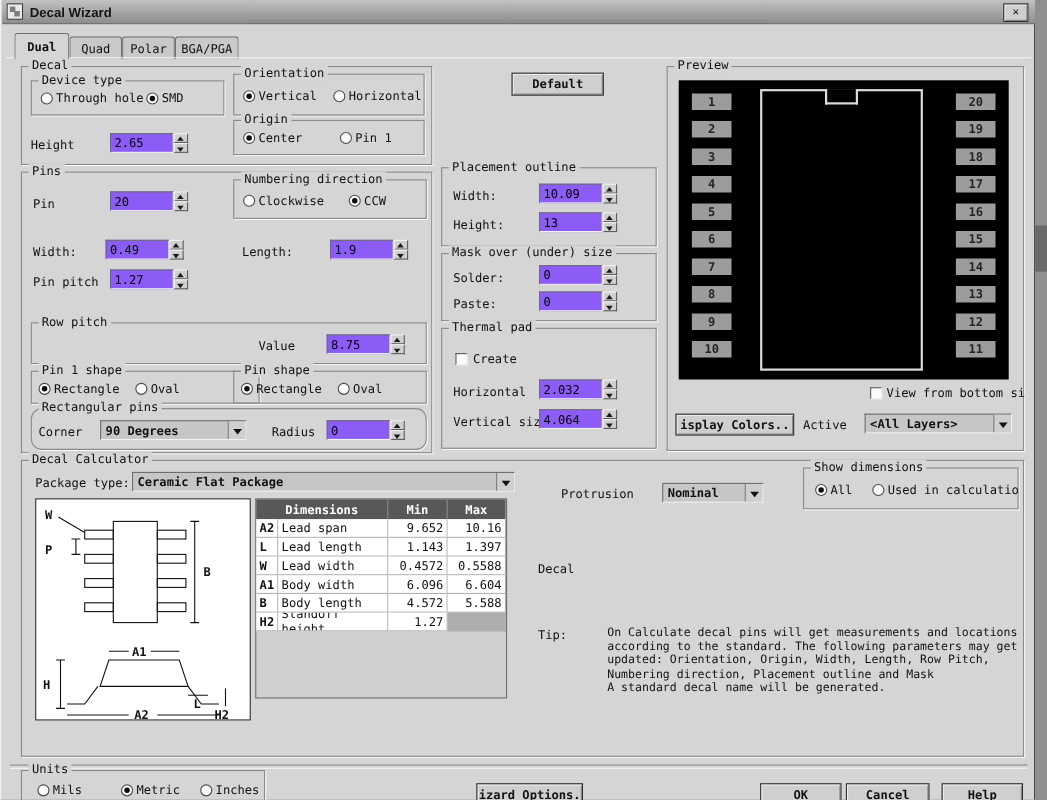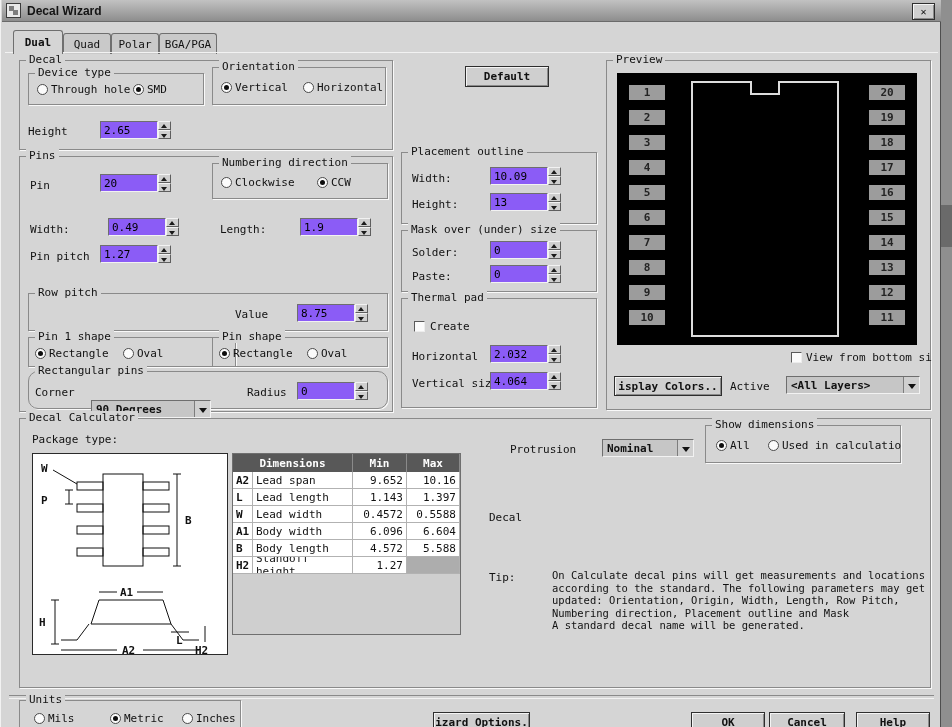--- a/index.html
+++ b/index.html
@@ -115,20 +115,27 @@
     </div>
 
     <div class="grp" style="left:192px;top:6px;width:174px;height:38px;">
       <span class="leg">Orientation</span>
       <span class="radio on" style="left:8px;top:14px;"></span>
       <span class="lbl" style="left:22px;top:13px;">Vertical</span>
       <span class="radio" style="left:90px;top:14px;"></span>
       <span class="lbl" style="left:104px;top:13px;">Horizontal</span>
     </div>
 
+    <div class="grp" style="left:192px;top:48px;width:174px;height:32px;">
+      <span class="leg">Origin</span>
+      <span class="radio on" style="left:8px;top:10px;"></span>
+      <span class="lbl" style="left:22px;top:9px;">Center</span>
+      <span class="radio" style="left:96px;top:10px;"></span>
+      <span class="lbl" style="left:110px;top:9px;">Pin 1</span>
+    </div>
 
     <span class="lbl" style="left:8px;top:64px;">Height</span>
     <div class="spinbox" style="left:80px;top:60px;">
       <input value="2.65" style="">
       <div class="spin">
           <div class="arr-up"></div>
           <div class="arr-dn"></div>
         </div>
     </div>
   </div>
@@ -147,21 +154,21 @@
 
     <div class="grp" style="left:192px;top:6px;width:176px;height:36px;">
       <span class="leg">Numbering direction</span>
       <span class="radio" style="left:8px;top:13px;"></span>
       <span class="lbl" style="left:22px;top:12px;">Clockwise</span>
       <span class="radio on" style="left:104px;top:13px;"></span>
       <span class="lbl" style="left:118px;top:12px;">CCW</span>
     </div>
 
     <span class="lbl" style="left:10px;top:66px;">Width:</span>
-    <div class="spinbox" style="left:88px;top:61px;">
+    <div class="spinbox" style="left:76px;top:61px;">
       <input value="0.49" style="">
       <div class="spin">
           <div class="arr-up"></div>
           <div class="arr-dn"></div>
         </div>
     </div>
 
     <span class="lbl" style="left:200px;top:66px;text-align:right;">Length:</span>
     <div class="spinbox" style="left:280px;top:61px;">
       <input value="1.9" style="">
@@ -204,21 +211,21 @@
       <span class="leg">Pin shape</span>
       <span class="radio on" style="left:6px;top:10px;"></span>
       <span class="lbl" style="left:20px;top:9px;">Rectangle</span>
       <span class="radio" style="left:94px;top:10px;"></span>
       <span class="lbl" style="left:108px;top:9px;">Oval</span>
     </div>
 
     <div class="grp" style="left:8px;top:214px;width:360px;height:38px;border-radius:10px;">
       <span class="leg">Rectangular pins</span>
       <span class="lbl" style="left:6px;top:14px;">Corner</span>
-      <div class="combo" style="left:62px;top:28px;width:120px;justify-content:flex-end;">
+      <div class="combo" style="left:62px;top:10px;width:133px;justify-content:flex-end;">
         <span class="combo-text">90 Degrees</span>
         <span class="combo-btn"></span>
       </div>
       <span class="lbl" style="left:218px;top:14px;">Radius</span>
       <div class="spinbox" style="left:268px;top:10px;">
         <input value="0" style="">
         <div class="spin">
             <div class="arr-up"></div>
             <div class="arr-dn"></div>
           </div>
@@ -324,20 +331,24 @@
     <div class="combo" style="left:179px;top:315px;width:134px;">
       <span class="combo-text">&lt;All Layers&gt;</span>
       <span class="combo-btn"></span>
     </div>
   </div>
 
   <div class="grp" style="left:18px;top:418px;width:912px;height:270px;">
     <span class="leg">Decal Calculator</span>
 
     <span class="lbl" style="left:12px;top:14px;">Package type:</span>
+    <div class="combo" style="left:100px;top:10px;width:348px;">
+      <span class="combo-text">Ceramic Flat Package</span>
+      <span class="combo-btn"></span>
+    </div>
 
     <div class="diagram">
       <svg width="194" height="200" viewBox="0 0 194 200">
         <g stroke="#111" fill="none" stroke-width="1">
 
           <rect x="70" y="20" width="40" height="92"></rect>
 
           <rect x="44" y="28" width="26" height="8"></rect>
           <rect x="44" y="50" width="26" height="8"></rect>
           <rect x="44" y="72" width="26" height="8"></rect>
@@ -432,21 +443,21 @@
         <div class="tc num w-max gray"></div>
       </div>
     </div>
 
     <span class="lbl" style="left:490px;top:24px;">Protrusion</span>
     <div class="combo" style="left:582px;top:20px;width:92px;">
       <span class="combo-text">Nominal</span>
       <span class="combo-btn"></span>
     </div>
 
-    <div class="grp" style="left:685px;top:6px;width:196px;height:38px;">
+    <div class="grp" style="left:710px;top:6px;width:196px;height:38px;">
       <span class="leg">Show dimensions</span>
       <span class="radio on" style="left:10px;top:14px;"></span>
       <span class="lbl" style="left:24px;top:13px;">All</span>
       <span class="radio" style="left:62px;top:14px;"></span>
       <span class="lbl" style="left:76px;top:13px;">Used in calculatio</span>
     </div>
 
 
     <span class="lbl" style="left:469px;top:92px;">Decal</span>
 

